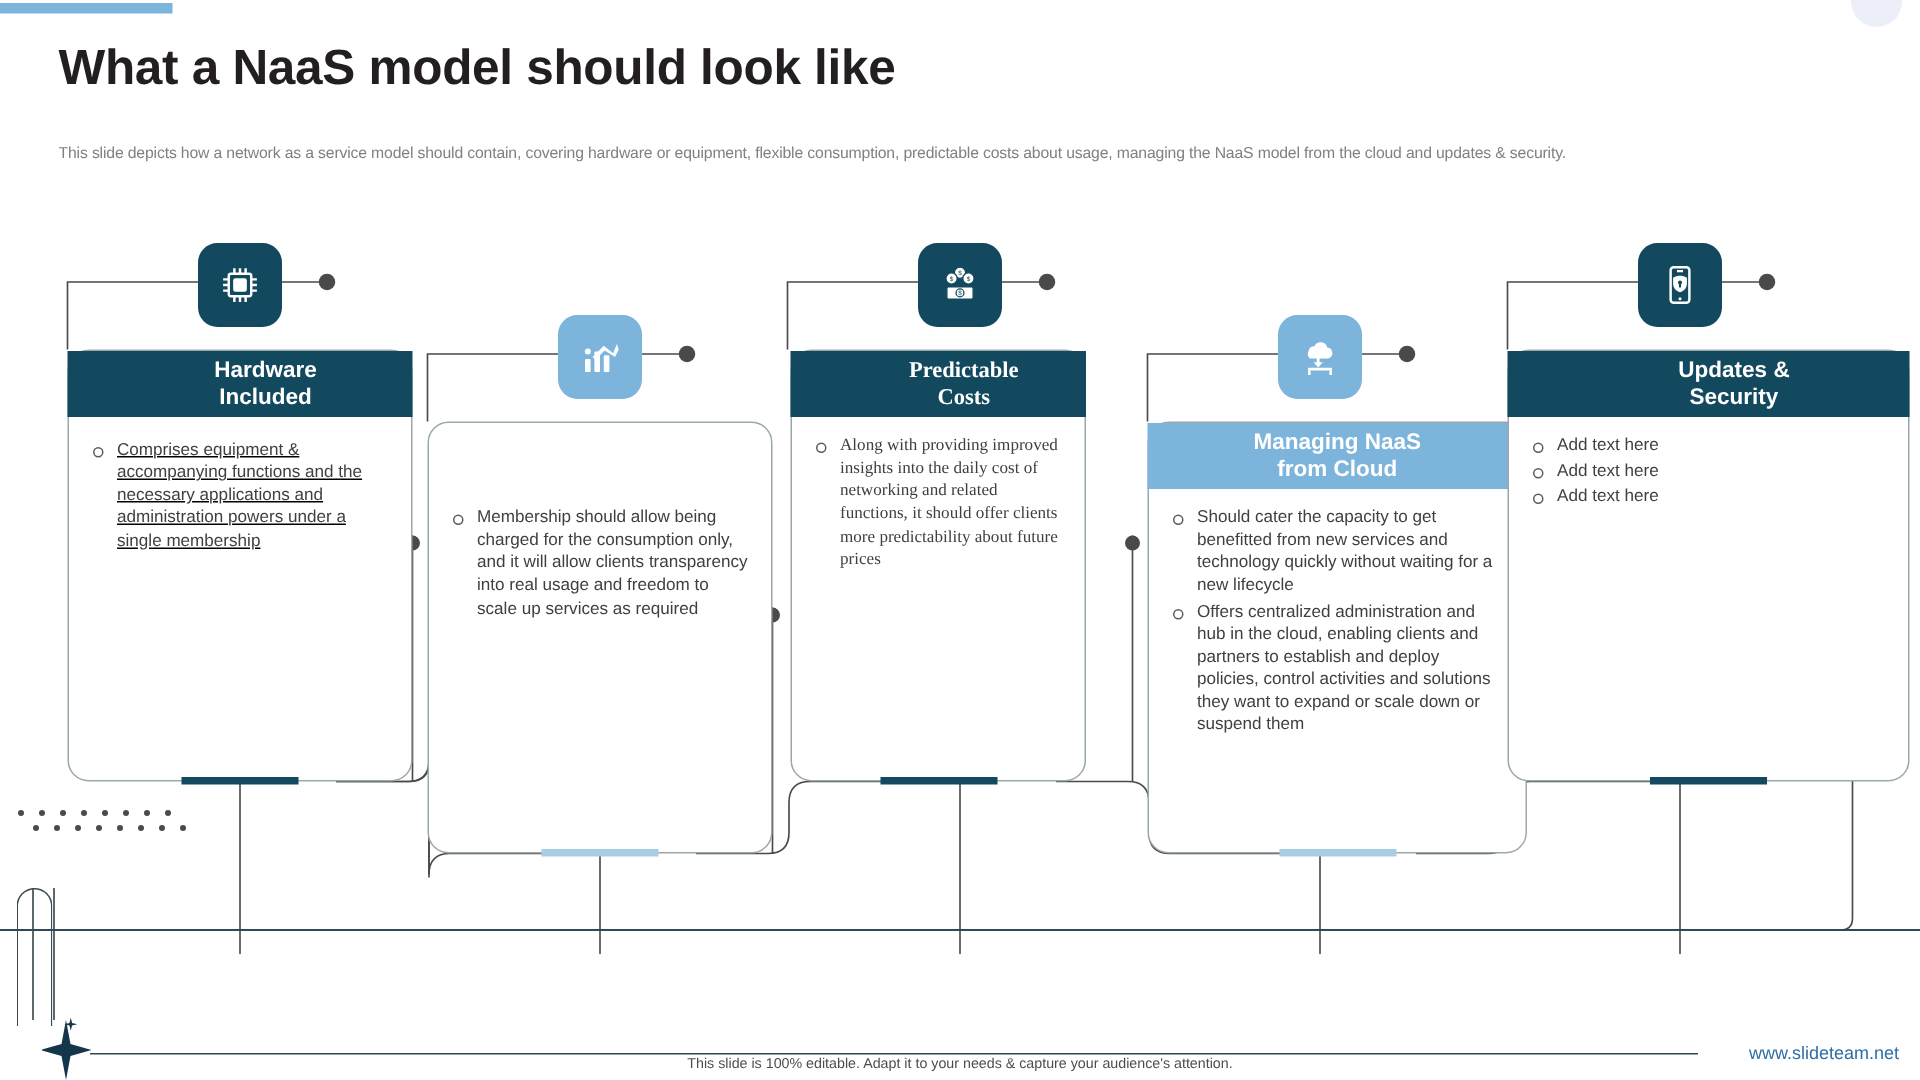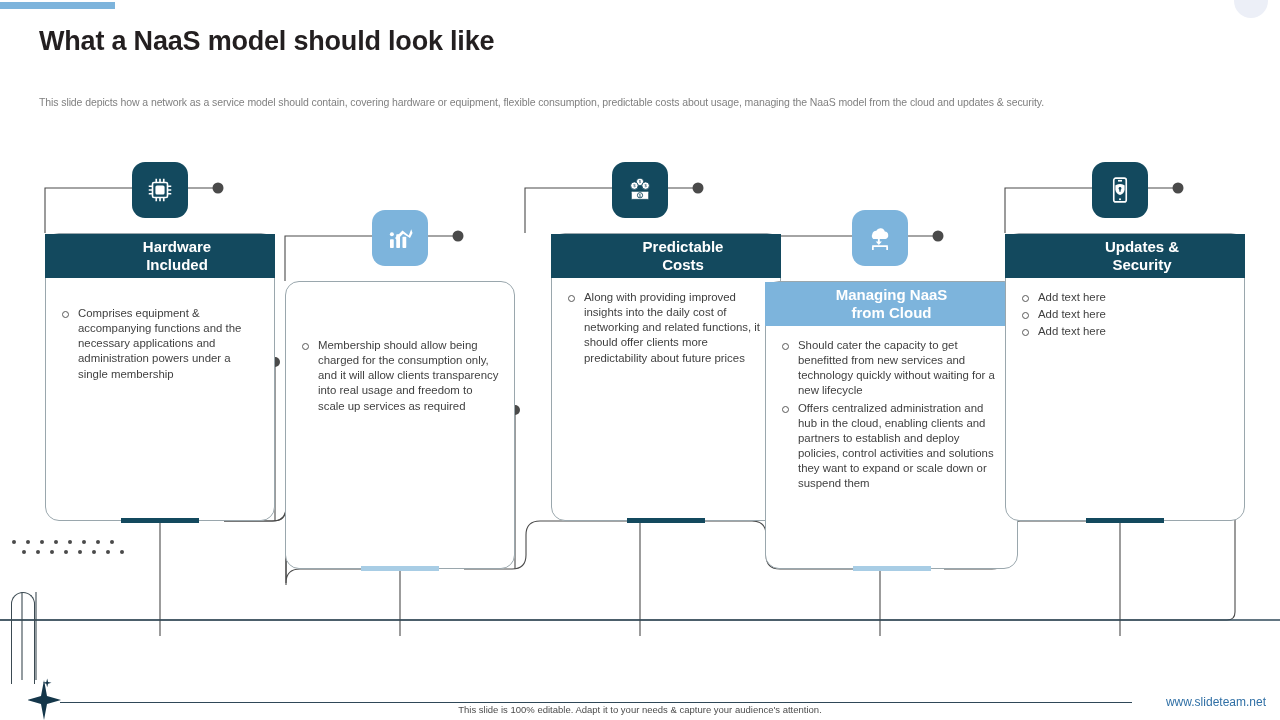--- a/index.html
+++ b/index.html
@@ -46,21 +46,21 @@
     border: 1.2px solid #3b4a52;
     border-bottom: none;
     border-radius: 12px 12px 0 0;
     background: transparent;
   }
 
   
   .title {
     position: absolute;
     left: 39px; top: 26px;
-    font-size: 27px;
+    font-size: 33px;
     font-weight: bold;
     color: #231f20;
     letter-spacing: -0.2px;
   }
   .subtitle {
     position: absolute;
     left: 39px; top: 96px;
     width: 1200px;
     font-size: 10.5px;
     color: #808080;
@@ -273,21 +273,21 @@
         <path d="M9 6V3M12 6V3M15 6V3M9 21v-3M12 21v-3M15 21v-3M6 9H3M6 12H3M6 15H3M21 9h-3M21 12h-3M21 15h-3"></path>
       </g>
     </svg>
   </div>
   <div class="card dark" style="left:45px; top:233px; width:230px; height:288px;">
     <div class="headband" style="top:0;">
       <span>
         <span>Hardware</span><br><span>Included</span>
       </span>
     </div>
-    <div class="body" style="top:64px;">
+    <div class="body" style="top:51px;text-decoration:underline;">
       <ul class="bullets">
         <li>Comprises equipment &amp; accompanying functions and the necessary applications and administration powers under a single membership</li>
       </ul>
     </div>
     <div class="accentbar"></div>
   </div>
 
   <div class="icontile light" style="left:372px; top:210px;">
     <svg width="30" height="30" viewBox="0 0 24 24">
       <g fill="#ffffff">
@@ -318,21 +318,21 @@
         <circle cx="12" cy="16.2" r="2.1"></circle>
       </g>
       <g fill="#13495e" font-size="3.4" font-family="sans-serif" text-anchor="middle">
         <text x="12" y="6.7">$</text>
           <text x="7.5" y="9.7">$</text>
         <text x="16.5" y="9.7">$</text>
           <text x="12" y="17.4">$</text>
       </g>
     </svg>
   </div>
-  <div class="card dark" style="left:551px; top:233px; width:230px; height:288px;">
+  <div class="card dark" style="left:527px; top:233px; width:197px; height:288px;font-family:Liberation Serif, serif;">
     <div class="headband" style="top:0;">
       <span>
         <span>Predictable</span><br><span>Costs</span>
       </span>
     </div>
     <div class="body" style="top:48px;">
       <ul class="bullets">
         <li>Along with providing improved insights into the daily cost of networking and related functions, it should offer clients more predictability about future prices</li>
       </ul>
     </div>
@@ -382,21 +382,21 @@
       <g fill="#ffffff">
         <circle cx="12" cy="19.3" r="0.8"></circle>
         <path d="M12 7.1c-2.3 0-3.7 1.1-3.7 1.1v3.1c0 2.3 1.7 3.9 3.7 4.6 2-0.7 3.7-2.3 3.7-4.6V8.2S14.3 7.1 12 7.1z"></path>
       </g>
       <g fill="#13495e">
         <circle cx="12" cy="10.7" r="1.1"></circle>
         <path d="M11.45 11.1h1.1v2.2h-1.1z"></path>
       </g>
     </svg>
   </div>
-  <div class="card dark" style="left:1005px; top:233px; width:240px; height:288px;">
+  <div class="card dark" style="left:1005px; top:233px; width:268px; height:288px;">
     <div class="headband" style="top:0;">
       <span>
         <span>Updates &amp;</span><br><span>Security</span>
       </span>
     </div>
     <div class="body" style="top:48px;">
       <ul class="bullets">
         <li>Add text here</li>
         <li>Add text here</li>
         <li>Add text here</li>

